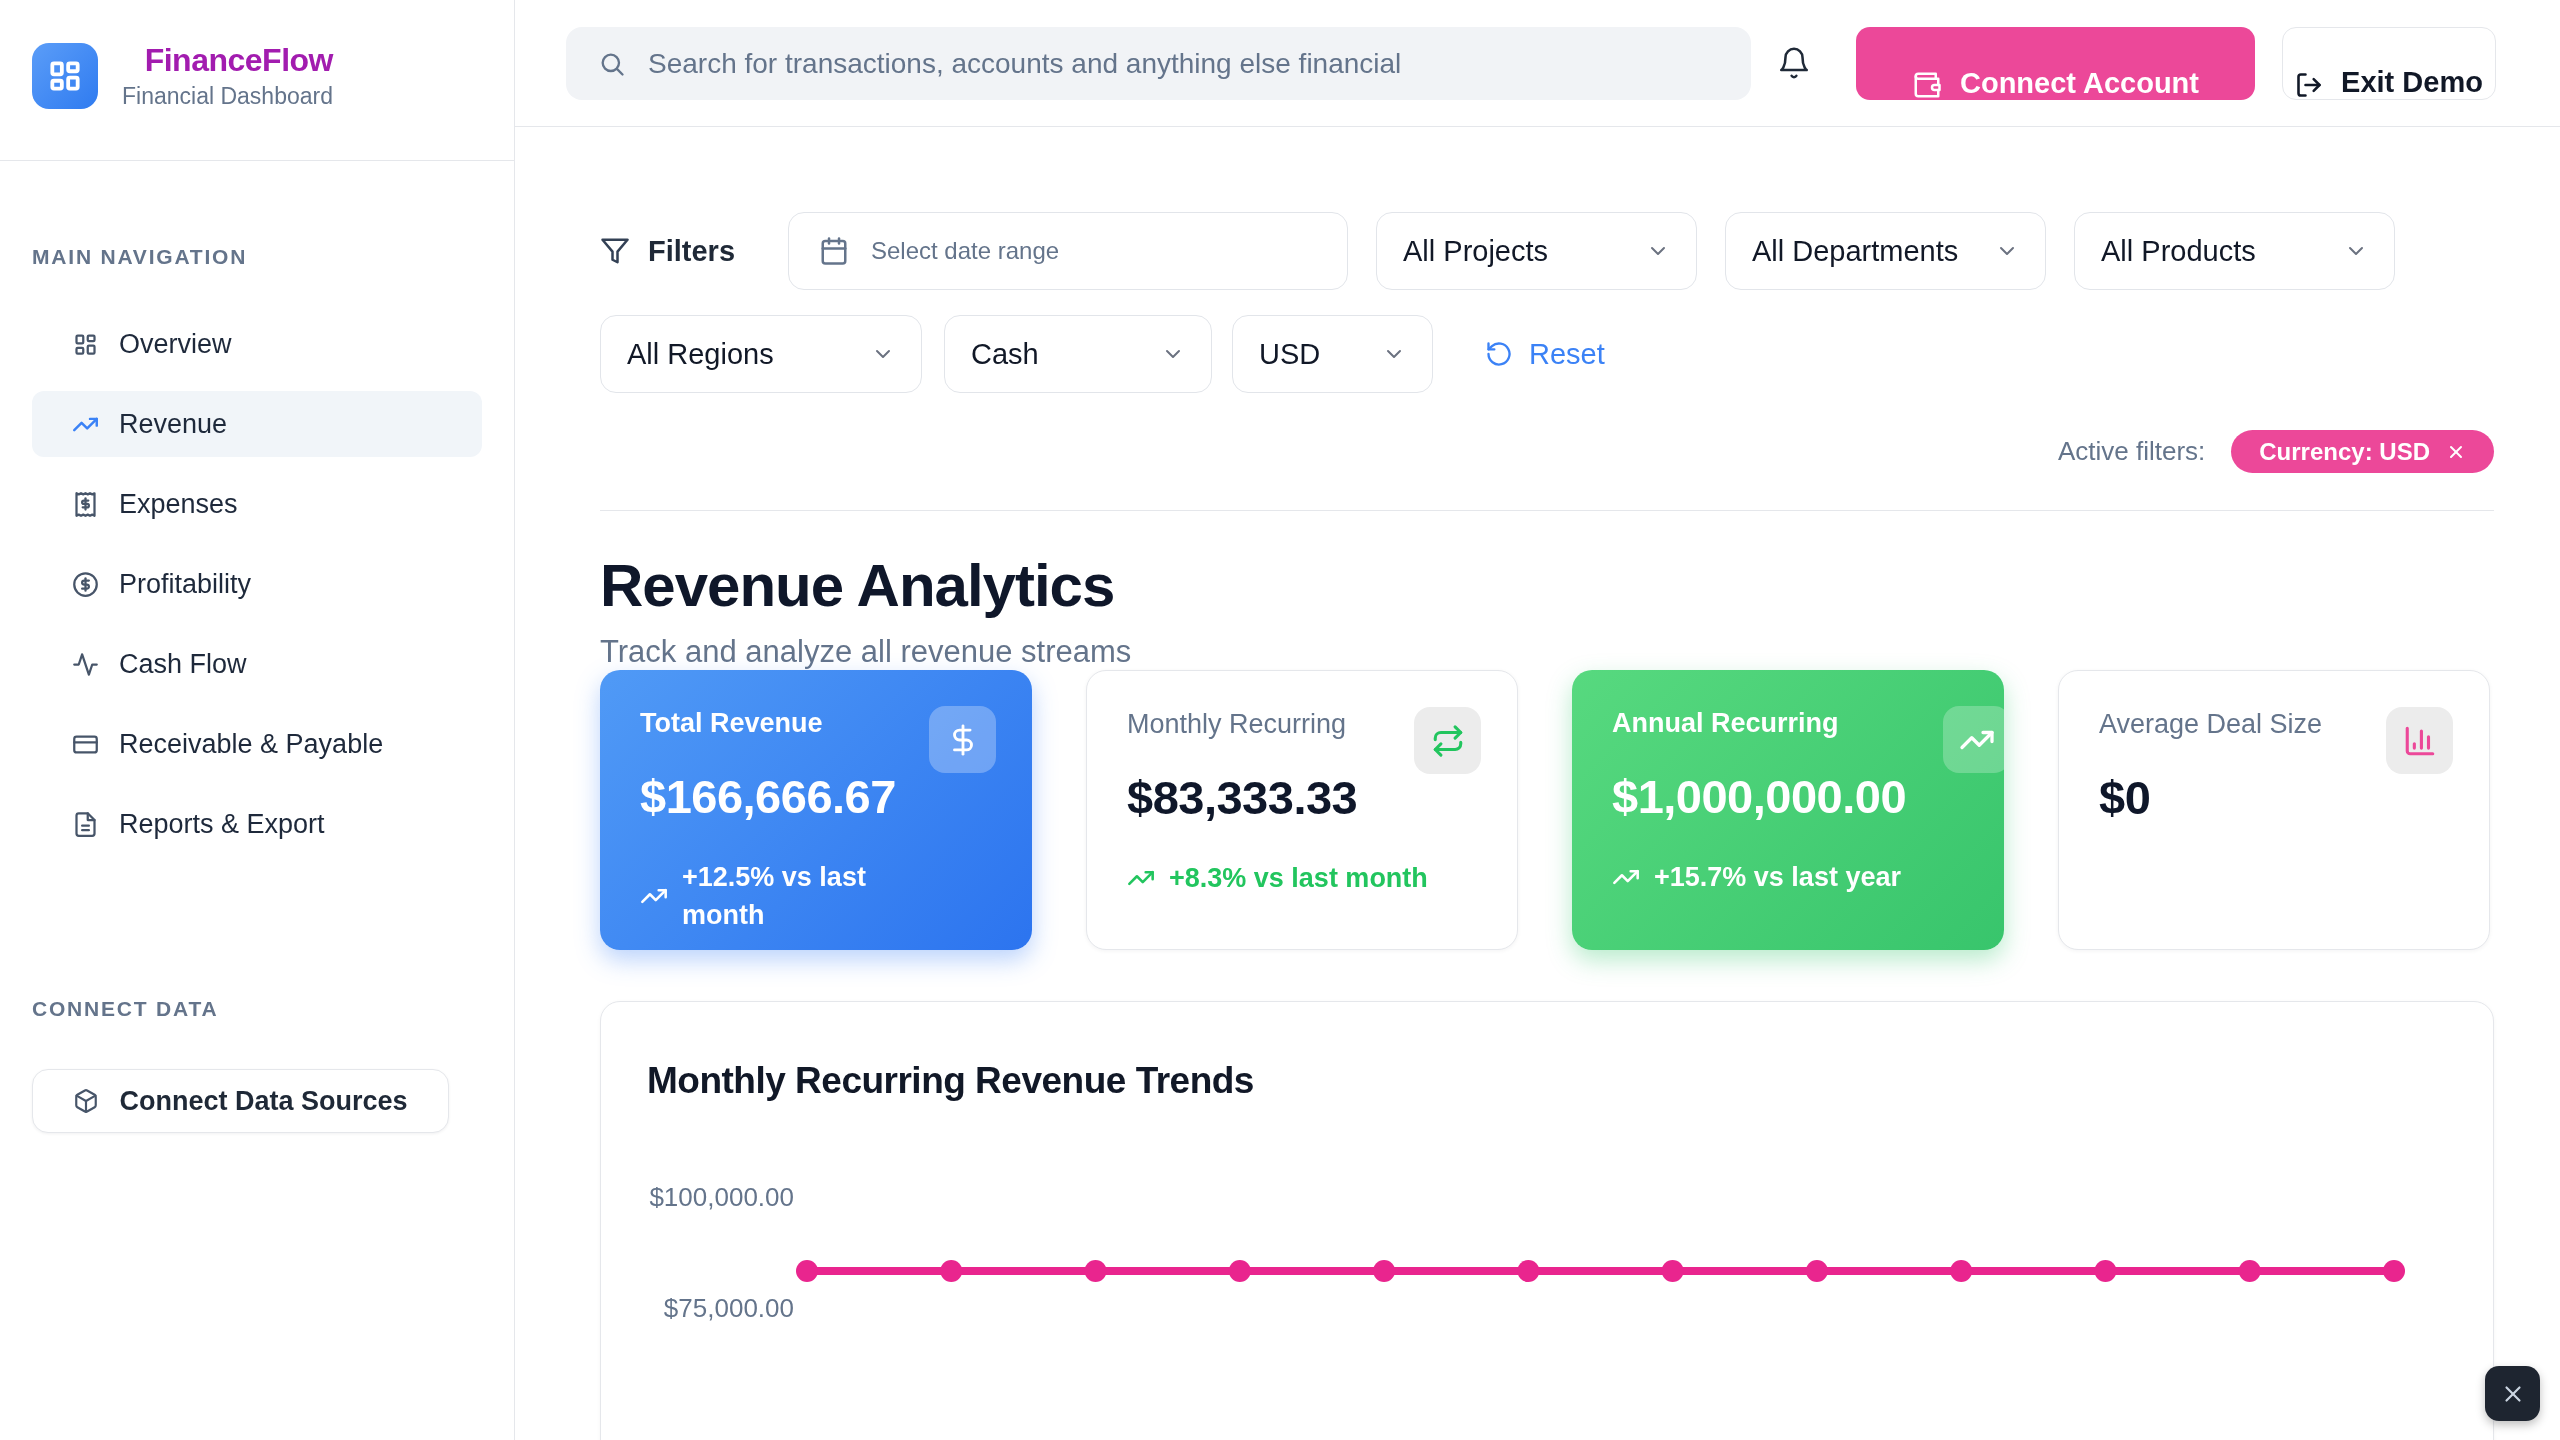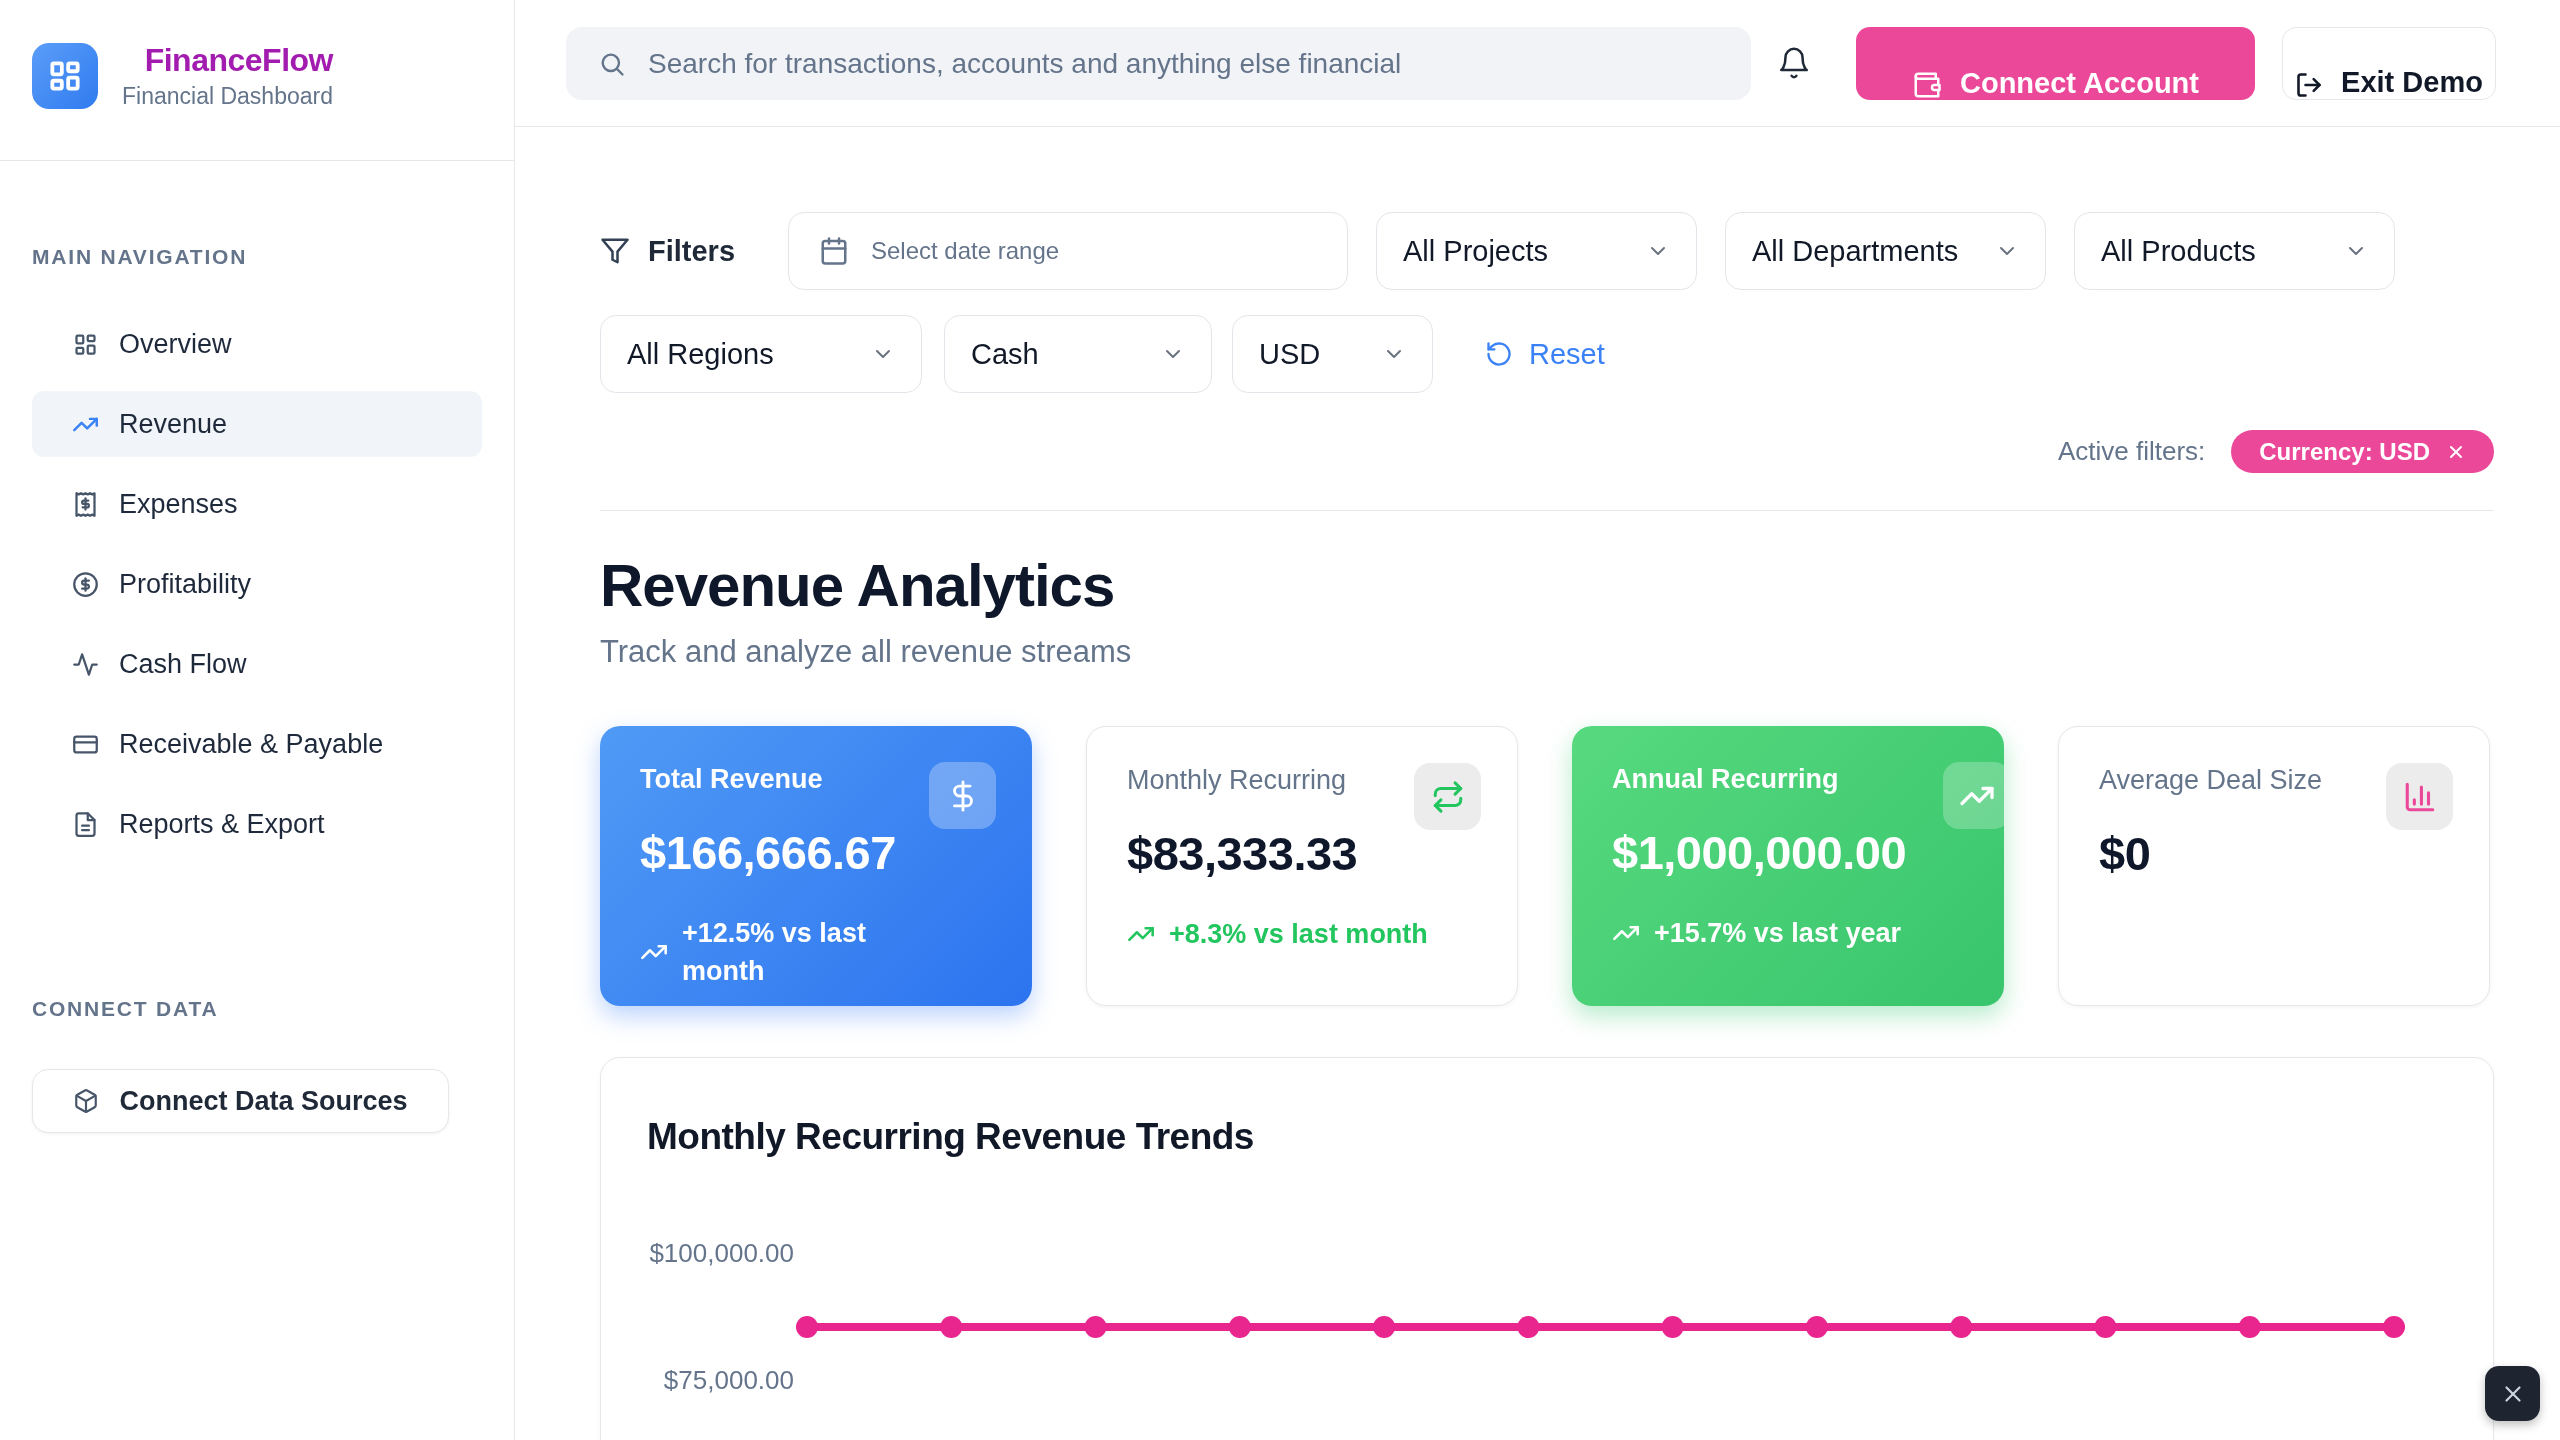--- a/index.html
+++ b/index.html
@@ -59,21 +59,21 @@
   .active-row { margin-top:37px; display:flex; align-items:center; gap:26px;justify-content:flex-end; }
   .active-label { font-size:26px; color:#64748b; }
   .chip { display:flex; align-items:center; gap:16px; height:43px; padding:0 28px; border-radius:22px; background:#ec4899; color:#fff; font-size:24px; font-weight:700; cursor:pointer; }
   .chip .x { display:flex; color:#fff; }
   .divider { border:none; border-top:1px solid #e5e7eb; margin-top:37px; }
 
   .page-title { margin-top:40px; font-size:60px; font-weight:800; color:#0f172a; letter-spacing:-1px; }
   .page-sub { margin-top:14px; font-size:31px; color:#64748b; }
 
   
-  .stats { margin-top:56px; display:flex; gap:54px; }
+  .stats { display:flex; gap:54px; }
   .stat-card { position:relative; width:432px; height:280px; border-radius:20px; padding:38px 40px; overflow:hidden; }
   .stat-card.white { background:#fff; border:1px solid #e5e7eb; box-shadow:0 1px 4px rgba(15,23,42,.05); }
   .stat-card.blue { background:linear-gradient(135deg,#509af6 0%,#2c74ef 100%); box-shadow:0 10px 24px rgba(59,130,246,.35); color:#fff; }
   .stat-card.green { background:linear-gradient(135deg,#57d97f 0%,#38c56c 100%); box-shadow:0 10px 24px rgba(52,199,108,.35); color:#fff; }
   .stat-label { font-size:27px; font-weight:600; }
   .stat-card.white .stat-label { color:#64748b; font-weight:500; }
   .stat-value { margin-top:30px; font-size:47px; font-weight:800; letter-spacing:-0.5px; }
   .stat-card.white .stat-value { color:#0f172a; }
   .stat-trend { margin-top:34px; display:flex; align-items:center; gap:14px; font-size:27px; font-weight:600; line-height:38px; }
   .stat-trend .ttxt { max-width:260px; }
@@ -419,21 +419,21 @@
             </svg>
           </div>
       </div>
 
     </section>
 
     <section class="chart-panel">
       <h2 class="chart-title">Monthly Recurring Revenue Trends</h2>
       <div class="chart-area" id="chart-area">
           <div class="ytick" style="top: 180px;">$100,000.00</div>
-          <div class="ytick" style="top: 307px;">$75,000.00</div>
+          <div class="ytick" style="top: 291px;">$75,000.00</div>
           <svg class="plot" viewBox="0 0 1892 618" width="100%" height="100%">
             <polyline points="206,269.00001480000003 350.27272727272725,269.00001480000003 494.54545454545456,269.00001480000003 638.8181818181819,269.00001480000003 783.0909090909091,269.00001480000003 927.3636363636364,269.00001480000003 1071.6363636363637,269.00001480000003 1215.909090909091,269.00001480000003 1360.1818181818182,269.00001480000003 1504.4545454545455,269.00001480000003 1648.7272727272727,269.00001480000003 1793,269.00001480000003" fill="none" stroke="#e9258e" stroke-width="8"></polyline>
             <circle cx="206" cy="269.00001480000003" r="11" fill="#e9258e"></circle>
             <circle cx="350.27272727272725" cy="269.00001480000003" r="11" fill="#e9258e"></circle>
             <circle cx="494.54545454545456" cy="269.00001480000003" r="11" fill="#e9258e"></circle>
             <circle cx="638.8181818181819" cy="269.00001480000003" r="11" fill="#e9258e"></circle>
             <circle cx="783.0909090909091" cy="269.00001480000003" r="11" fill="#e9258e"></circle>
             <circle cx="927.3636363636364" cy="269.00001480000003" r="11" fill="#e9258e"></circle>
             <circle cx="1071.6363636363637" cy="269.00001480000003" r="11" fill="#e9258e"></circle>
             <circle cx="1215.909090909091" cy="269.00001480000003" r="11" fill="#e9258e"></circle>

